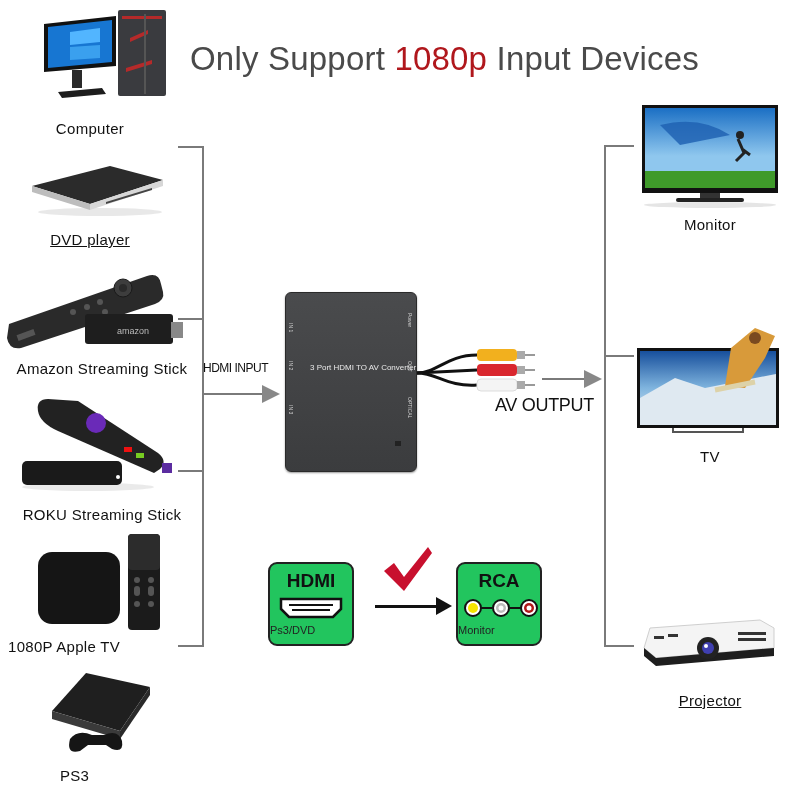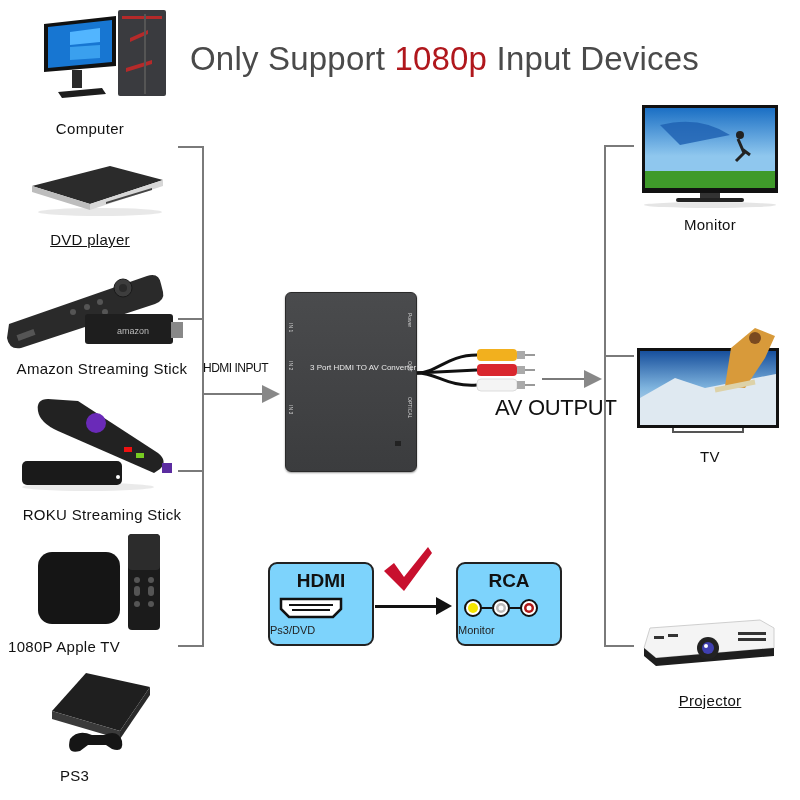--- a/index.html
+++ b/index.html
@@ -16,23 +16,23 @@
 
   
   .dev { position: absolute; }
 
   
   .box { left: 285px; top: 292px; width: 132px; width: 132px; height: 180px; background: linear-gradient(180deg,#4a4b4d,#3b3c3e); border-radius: 6px; border: 1px solid #2a2a2a; box-shadow: 0 1px 2px rgba(0,0,0,0.4); }
   .box .cap { position: absolute; left: 24px; top: 70px; font-size: 8px; color: #e8e8e8; white-space: nowrap; }
   .box .side { position: absolute; font-size: 5px; color: #cfcfcf; transform: rotate(90deg); transform-origin: left top; white-space: nowrap; }
 
   .hdmi-in { left: 203px; top: 361px; font-size: 12px; letter-spacing: -0.5px; }
-  .av-out { left: 495px; top: 395px; font-size: 22px; letter-spacing: -0.3px; }
-
-  .card { position: absolute; width: 106px; height: 84px; border: 2px solid #222; border-radius: 9px; background: #7dd3fc; }
+  .av-out { left: 495px; top: 395px; font-size: 18px; letter-spacing: -0.3px; }
+
+  .card { position: absolute; width: 86px; height: 84px; border: 2px solid #222; border-radius: 9px; background: #22c55e; }
   .card .head { position: absolute; left: 0; right: 0; top: 6px; text-align: center; font-weight: bold; font-size: 19px; color: #111; }
   .card .sub { position: absolute; left: 0; right: 0; bottom: 8px; text-align: left; font-size: 11px; color: #222; }
 </style>
 </head>
 <body>
 
 <div class="abs title"><span>Only Support </span><span class="hl">1080p</span><span> Input Devices</span></div>
 
 <div class="dev" style="left:40px;top:8px;width:130px;height:100px;">
   <svg width="130" height="100" viewBox="0 0 130 100">

